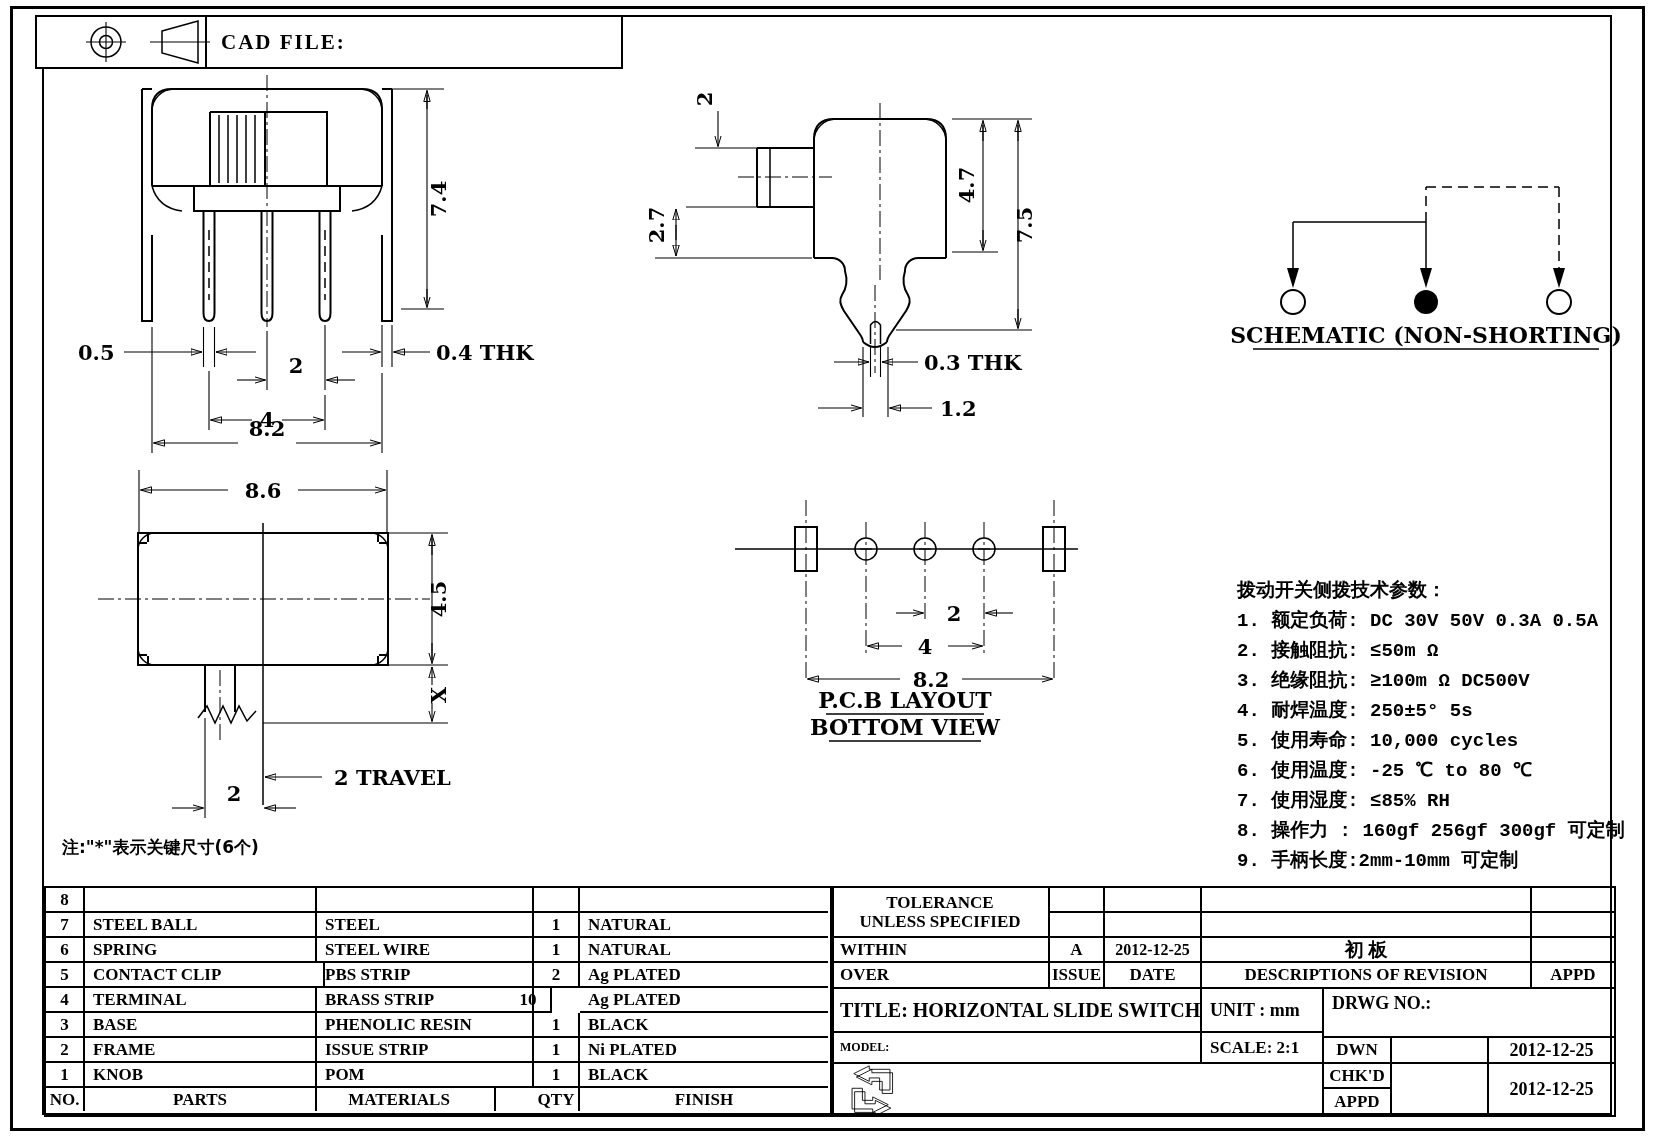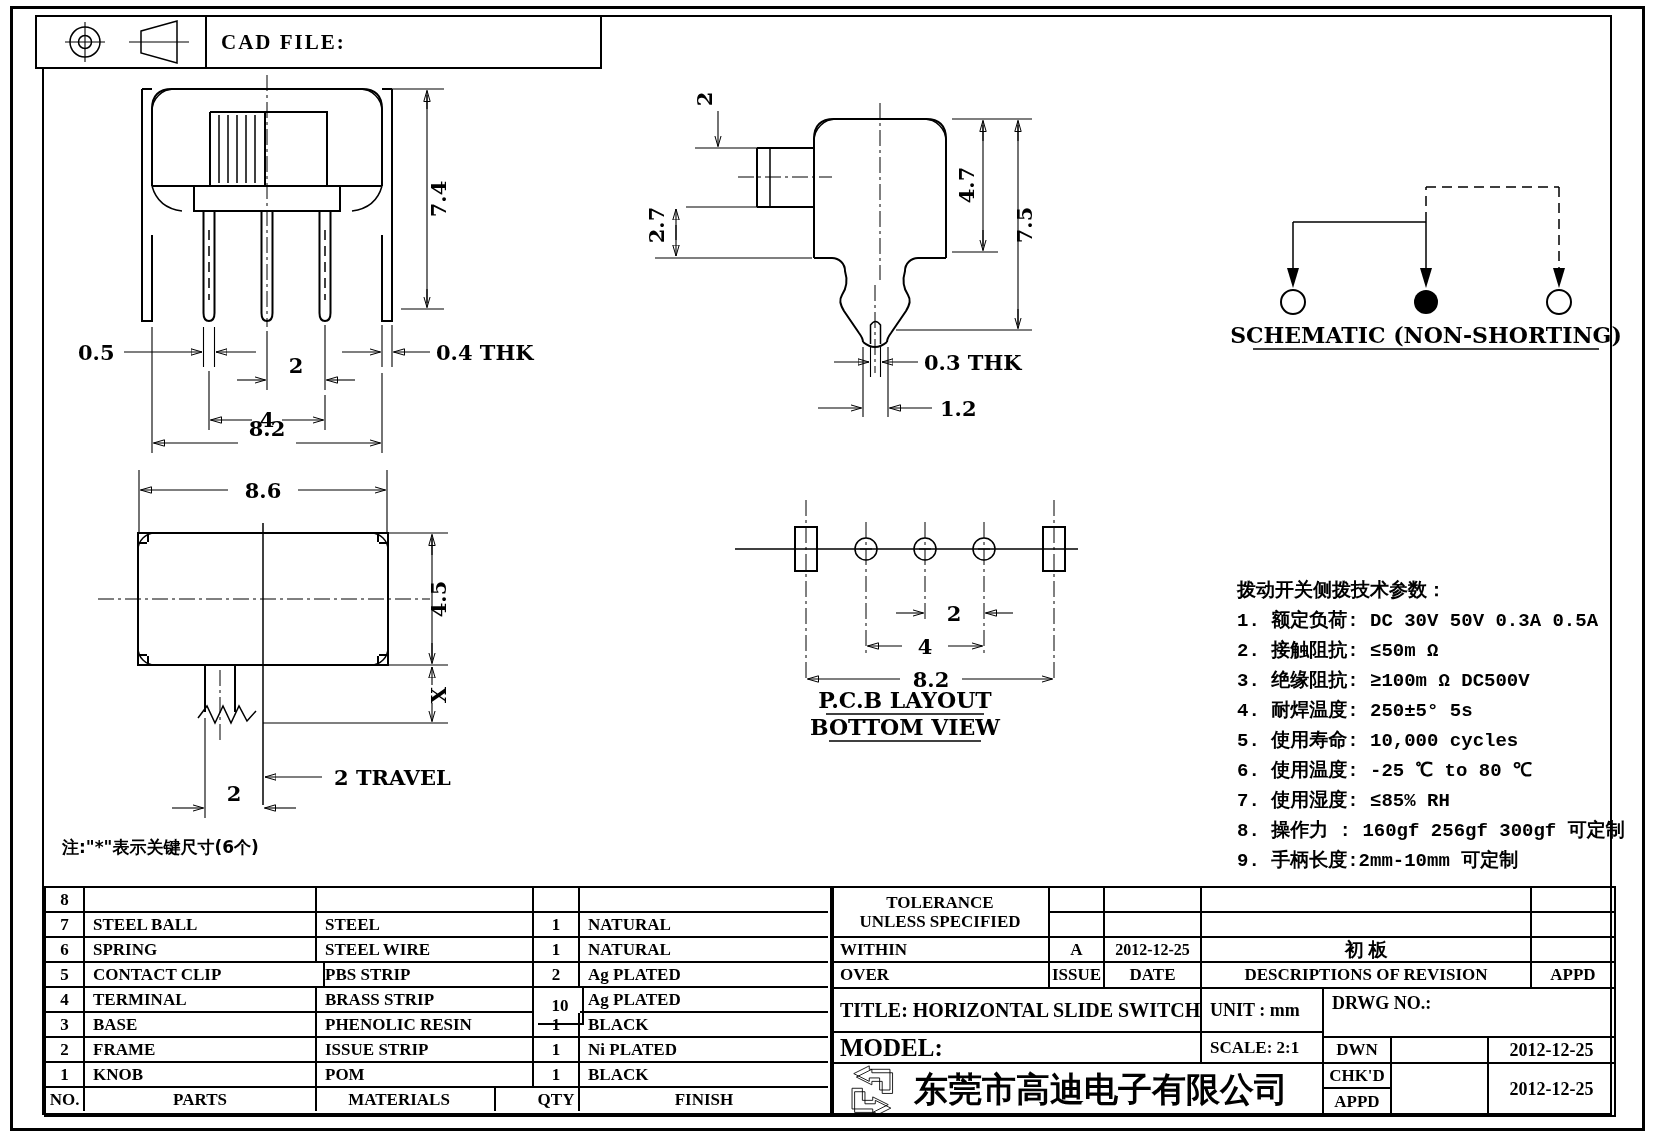--- a/index.html
+++ b/index.html
@@ -2,21 +2,21 @@
 <html><head>
 <meta charset="utf-8">
 <style>
   html,body{margin:0;padding:0;background:#e8e8e8;}
   #sheet{position:relative;width:1653px;height:1139px;background:#ffffff;overflow:hidden;
          font-family:"Liberation Serif",serif;color:#000;}
   .abs{position:absolute;}
   #outer-border{left:10px;top:6px;width:1629px;height:1119px;border:3px solid #000;}
   #inner-frame{left:42px;top:15px;width:1566px;height:1096px;border:2px solid #000;}
   
-  #cadbox{left:35px;top:15px;width:563px;height:50px;border:2px solid #000;background:#fff;}
+  #cadbox{left:35px;top:15px;width:563px;height:50px;border:2px solid #000;background:#fff;padding-left:21px;}
   #cadbox .divider{position:absolute;left:168px;top:0;height:100%;border-left:2px solid #000;}
   #cad-label{position:absolute;left:184px;top:0;height:50px;display:flex;align-items:center;
              font-weight:bold;font-size:21px;letter-spacing:2px;}
   svg{position:absolute;overflow:visible;}
   svg line,svg path,svg rect,svg circle,svg polyline{stroke:#000;fill:none;}
   .o2{stroke-width:2;}
   .o15{stroke-width:1.5;}
   .d1{stroke-width:1.1;}
   .cl{stroke-width:1;stroke-dasharray:16 4 3 4;}
   .dsh{stroke-dasharray:10 6;}
@@ -331,21 +331,21 @@
 
     <div class="cell cc" style="left:0;top:75px;width:39px;height:25px">5</div>
     <div class="cell lc" style="left:39px;top:75px;width:240px;height:25px">CONTACT CLIP</div>
     <div class="cell lc" style="left:271px;top:75px;width:217px;height:25px">PBS STRIP</div>
     <div class="cell cc" style="left:488px;top:75px;width:46px;height:25px">2</div>
     <div class="cell lc nr" style="left:534px;top:75px;width:248px;height:25px">Ag PLATED</div>
 
     <div class="cell cc" style="left:0;top:100px;width:39px;height:25px">4</div>
     <div class="cell lc" style="left:39px;top:100px;width:232px;height:25px">TERMINAL</div>
     <div class="cell lc" style="left:271px;top:100px;width:217px;height:25px">BRASS STRIP</div>
-    <div class="cell cc" style="left:492px;top:100px;width:46px;height:37px">10</div>
+    <div class="cell cc" style="left:460px;top:100px;width:46px;height:25px">10</div>
     <div class="cell lc nr" style="left:534px;top:100px;width:248px;height:25px">Ag PLATED</div>
 
     <div class="cell cc" style="left:0;top:125px;width:39px;height:25px">3</div>
     <div class="cell lc" style="left:39px;top:125px;width:232px;height:25px">BASE</div>
     <div class="cell lc" style="left:271px;top:125px;width:217px;height:25px">PHENOLIC RESIN</div>
     <div class="cell cc" style="left:488px;top:125px;width:46px;height:25px">1</div>
     <div class="cell lc nr" style="left:534px;top:125px;width:248px;height:25px">BLACK</div>
 
     <div class="cell cc" style="left:0;top:150px;width:39px;height:25px">2</div>
     <div class="cell lc" style="left:39px;top:150px;width:232px;height:25px">FRAME</div>
@@ -391,35 +391,34 @@
     <div class="cell cc" style="left:370px;top:75px;width:330px;height:26px">DESCRIPTIONS  OF  REVISION</div>
 
     <div class="cell cc nr" style="left:700px;top:0;width:82px;height:25px"></div>
     <div class="cell cc nr" style="left:700px;top:25px;width:82px;height:25px"></div>
     <div class="cell cc nr" style="left:700px;top:50px;width:82px;height:25px"></div>
     <div class="cell cc nr" style="left:700px;top:75px;width:82px;height:26px">APPD</div>
 
     <div class="cell lc" style="left:0;top:101px;width:370px;height:44px;font-size:20px">TITLE:  HORIZONTAL  SLIDE  SWITCH</div>
     <div class="cell lc" style="left:370px;top:101px;width:122px;height:44px;font-size:18px">UNIT : mm</div>
 
-    <div class="cell lc" style="left:0;top:145px;width:370px;height:31px;font-size:25px">MODEL:</div>
+    <div class="cell lc" style="left:0;top:145px;width:370px;height:31px;font-size:12px">MODEL:</div>
     <div class="cell lc" style="left:370px;top:145px;width:122px;height:31px;font-size:17px">SCALE:  2:1</div>
 
     <div class="cell nb" id="company-cell" style="left:0;top:176px;width:492px;height:51px">
       <svg width="58" height="50" viewBox="0 0 60 58" style="position:static">
         <g fill="#9a9a9a" stroke="none" transform="translate(3,4)">
           <path d="M28,1 L10,10 L28,19 L28,15 L40,15 L40,29 L52,29 L52,5 L28,5 Z"></path>
           <path d="M32,55 L50,46 L32,37 L32,41 L20,41 L20,27 L8,27 L8,51 L32,51 Z"></path>
         </g>
         <g fill="#111" stroke="none">
           <path d="M28,1 L10,10 L28,19 L28,15 L40,15 L40,29 L52,29 L52,5 L28,5 Z"></path>
           <path d="M32,55 L50,46 L32,37 L32,41 L20,41 L20,27 L8,27 L8,51 L32,51 Z"></path>
         </g>
       </svg>
-      <span>东莞市高迪电子有限公司</span>
     </div>
 
     <div class="cell nr" style="left:492px;top:101px;width:290px;height:49px;align-items:flex-start;padding:4px 0 4px 8px;font-size:18px">DRWG  NO.:</div>
 
     <div class="cell cc" style="left:492px;top:150px;width:68px;height:26px">DWN</div>
     <div class="cell" style="left:560px;top:150px;width:97px;height:26px"></div>
     <div class="cell cc nr" style="left:657px;top:150px;width:125px;height:26px;font-size:18px">2012-12-25</div>
     <div class="cell cc" style="left:492px;top:176px;width:68px;height:25px">CHK'D</div>
     <div class="cell cc nb" style="left:492px;top:201px;width:68px;height:26px">APPD</div>
     <div class="cell nb" style="left:560px;top:176px;width:97px;height:51px"></div>

